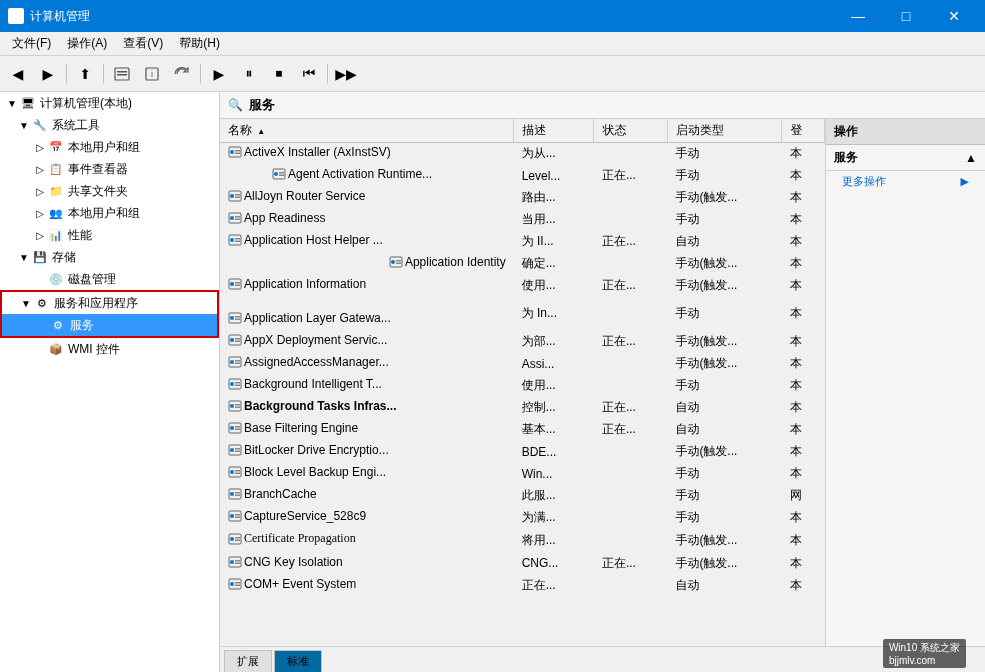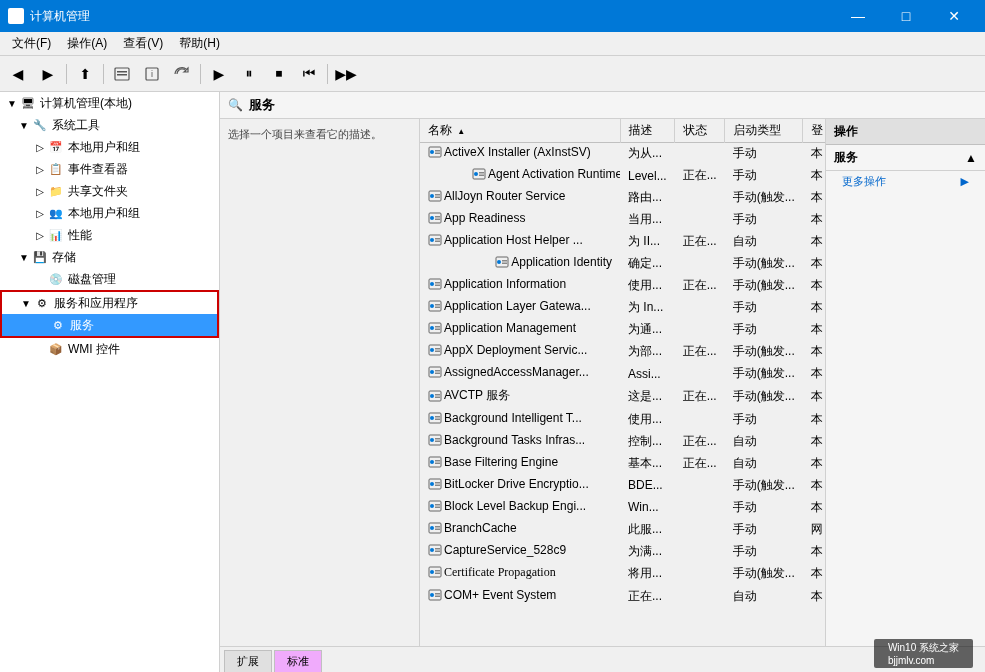--- a/index.html
+++ b/index.html
@@ -180,21 +180,21 @@
     }
     .tab-item {
       padding: 3px 12px;
       border: 1px solid #c0c0c0;
       border-bottom: none;
       background: #e0e0e0;
       cursor: pointer;
       font-size: 11px;
       margin-right: 2px;
     }
-    .tab-item.active { background: #f0abfc; }
+    .tab-item.active { background: #0369a1; }
 
     
     .actions-panel {
       width: 160px;
       background: #f5f5f5;
       border-left: 1px solid #d0d0d0;
       flex-shrink: 0;
     }
     .actions-header {
       background: #e0e0e0;
@@ -219,24 +219,24 @@
       color: #0066cc;
       display: flex;
       align-items: center;
       justify-content: space-between;
     }
 
     
     .watermark {
       position: fixed;
       bottom: 4px;
-      right: 12px;
+      right: 19px;
       background: rgba(0,0,0,0.6);
       color: white;
-      padding: 2px 14px;
+      padding: 2px 6px;
       font-size: 10px;
       border-radius: 2px;
     }
 
     
     ::-webkit-scrollbar { width: 14px; height: 14px; }
     ::-webkit-scrollbar-track { background: #f0f0f0; }
     ::-webkit-scrollbar-thumb { background: #c0c0c0; border: 1px solid #a0a0a0; }
   </style>
 </head>
@@ -372,23 +372,20 @@
 
   <div class="right-content">
 
     <div class="services-header">
       <span class="search-icon-small">🔍</span>
       <span class="services-title">服务</span>
     </div>
 
     <div class="services-content">
 
-      <div class="desc-panel">
-        <span>选择一个项目来查看它的描述。</span>
-      </div>
 
       <div class="services-table-container">
         <table class="services-table">
           <thead>
             <tr>
               <th>
                 <span>名称</span>
                 <span class="sort-arrow">▲</span>
               </th>
               <th><span>描述</span></th>
@@ -476,39 +473,27 @@
                       <circle cx="4" cy="7" r="2" fill="#0078d7"></circle>
                       <rect x="7" y="5" width="5" height="1.5" fill="#888"></rect>
                       <rect x="7" y="7.5" width="5" height="1.5" fill="#888"></rect>
                     </svg>Application Information</span></td>
                 <td style="max-width: 80px;">使用...</td>
                 <td style="max-width: 60px;">正在...</td>
                 <td style="max-width: 100px;">手动(触发...</td>
                 <td style="max-width: 30px;">本</td>
               </tr>
               <tr>
-                <td style="max-width: 200px;"><span style="display:inline-flex;align-items:center;gap:2px;"><svg width="14" height="14" viewBox="0 0 14 14" style="flex-shrink:0;">
+                <td style="max-width: 200px;"><span style="display:inline-flex;align-items:center;gap:2px;margin-top:12px;"><svg width="14" height="14" viewBox="0 0 14 14" style="flex-shrink:0;">
                       <rect x="1" y="2" width="12" height="10" rx="1" fill="none" stroke="#666" stroke-width="1"></rect>
                       <circle cx="4" cy="7" r="2" fill="#0078d7"></circle>
                       <rect x="7" y="5" width="5" height="1.5" fill="#888"></rect>
                       <rect x="7" y="7.5" width="5" height="1.5" fill="#888"></rect>
                     </svg>Application Layer Gatewa...</span></td>
                 <td style="max-width: 80px;">为 In...</td>
-                <td style="max-width: 60px;"></td>
-                <td style="max-width: 100px;">手动</td>
-                <td style="max-width: 30px;">本</td>
-              </tr>
-              <tr>
-                <td style="max-width: 200px;"><span style="display:inline-flex;align-items:center;gap:2px;"><svg width="14" height="14" viewBox="0 0 14 14" style="flex-shrink:0;">
-                      <rect x="1" y="2" width="12" height="10" rx="1" fill="none" stroke="#666" stroke-width="1"></rect>
-                      <circle cx="4" cy="7" r="2" fill="#0078d7"></circle>
-                      <rect x="7" y="5" width="5" height="1.5" fill="#888"></rect>
-                      <rect x="7" y="7.5" width="5" height="1.5" fill="#888"></rect>
-                    </svg>Application Management</span></td>
-                <td style="max-width: 80px;">为通...</td>
                 <td style="max-width: 60px;"></td>
                 <td style="max-width: 100px;">手动</td>
                 <td style="max-width: 30px;">本</td>
               </tr>
               <tr>
                 <td style="max-width: 200px;"><span style="display:inline-flex;align-items:center;gap:2px;"><svg width="14" height="14" viewBox="0 0 14 14" style="flex-shrink:0;">
                       <rect x="1" y="2" width="12" height="10" rx="1" fill="none" stroke="#666" stroke-width="1"></rect>
                       <circle cx="4" cy="7" r="2" fill="#0078d7"></circle>
                       <rect x="7" y="5" width="5" height="1.5" fill="#888"></rect>
                       <rect x="7" y="7.5" width="5" height="1.5" fill="#888"></rect>
@@ -529,40 +514,28 @@
                 <td style="max-width: 60px;"></td>
                 <td style="max-width: 100px;">手动(触发...</td>
                 <td style="max-width: 30px;">本</td>
               </tr>
               <tr>
                 <td style="max-width: 200px;"><span style="display:inline-flex;align-items:center;gap:2px;"><svg width="14" height="14" viewBox="0 0 14 14" style="flex-shrink:0;">
                       <rect x="1" y="2" width="12" height="10" rx="1" fill="none" stroke="#666" stroke-width="1"></rect>
                       <circle cx="4" cy="7" r="2" fill="#0078d7"></circle>
                       <rect x="7" y="5" width="5" height="1.5" fill="#888"></rect>
                       <rect x="7" y="7.5" width="5" height="1.5" fill="#888"></rect>
-                    </svg>AVCTP 服务</span></td>
-                <td style="max-width: 80px;">这是...</td>
-                <td style="max-width: 60px;">正在...</td>
-                <td style="max-width: 100px;">手动(触发...</td>
-                <td style="max-width: 30px;">本</td>
-              </tr>
-              <tr>
-                <td style="max-width: 200px;"><span style="display:inline-flex;align-items:center;gap:2px;"><svg width="14" height="14" viewBox="0 0 14 14" style="flex-shrink:0;">
-                      <rect x="1" y="2" width="12" height="10" rx="1" fill="none" stroke="#666" stroke-width="1"></rect>
-                      <circle cx="4" cy="7" r="2" fill="#0078d7"></circle>
-                      <rect x="7" y="5" width="5" height="1.5" fill="#888"></rect>
-                      <rect x="7" y="7.5" width="5" height="1.5" fill="#888"></rect>
                     </svg>Background Intelligent T...</span></td>
                 <td style="max-width: 80px;">使用...</td>
                 <td style="max-width: 60px;"></td>
                 <td style="max-width: 100px;">手动</td>
                 <td style="max-width: 30px;">本</td>
               </tr>
               <tr>
-                <td style="max-width: 200px;"><span style="display:inline-flex;align-items:center;gap:2px;"><svg width="14" height="14" viewBox="0 0 14 14" style="flex-shrink:0;">
+                <td style="max-width: 200px; font-weight: bold;"><span style="display:inline-flex;align-items:center;gap:2px;"><svg width="14" height="14" viewBox="0 0 14 14" style="flex-shrink:0;">
                       <rect x="1" y="2" width="12" height="10" rx="1" fill="none" stroke="#666" stroke-width="1"></rect>
                       <circle cx="4" cy="7" r="2" fill="#0078d7"></circle>
                       <rect x="7" y="5" width="5" height="1.5" fill="#888"></rect>
                       <rect x="7" y="7.5" width="5" height="1.5" fill="#888"></rect>
                     </svg>Background Tasks Infras...</span></td>
                 <td style="max-width: 80px;">控制...</td>
                 <td style="max-width: 60px;">正在...</td>
                 <td style="max-width: 100px;">自动</td>
                 <td style="max-width: 30px;">本</td>
               </tr>
@@ -628,20 +601,32 @@
               </tr>
               <tr>
                 <td style="max-width: 200px; font-family: Liberation Serif, serif;"><span style="display:inline-flex;align-items:center;gap:2px;"><svg width="14" height="14" viewBox="0 0 14 14" style="flex-shrink:0;">
                       <rect x="1" y="2" width="12" height="10" rx="1" fill="none" stroke="#666" stroke-width="1"></rect>
                       <circle cx="4" cy="7" r="2" fill="#0078d7"></circle>
                       <rect x="7" y="5" width="5" height="1.5" fill="#888"></rect>
                       <rect x="7" y="7.5" width="5" height="1.5" fill="#888"></rect>
                     </svg>Certificate Propagation</span></td>
                 <td style="max-width: 80px;">将用...</td>
                 <td style="max-width: 60px;"></td>
+                <td style="max-width: 100px;">手动(触发...</td>
+                <td style="max-width: 30px;">本</td>
+              </tr>
+              <tr>
+                <td style="max-width: 200px;"><span style="display:inline-flex;align-items:center;gap:2px;"><svg width="14" height="14" viewBox="0 0 14 14" style="flex-shrink:0;">
+                      <rect x="1" y="2" width="12" height="10" rx="1" fill="none" stroke="#666" stroke-width="1"></rect>
+                      <circle cx="4" cy="7" r="2" fill="#0078d7"></circle>
+                      <rect x="7" y="5" width="5" height="1.5" fill="#888"></rect>
+                      <rect x="7" y="7.5" width="5" height="1.5" fill="#888"></rect>
+                    </svg>CNG Key Isolation</span></td>
+                <td style="max-width: 80px;">CNG...</td>
+                <td style="max-width: 60px;">正在...</td>
                 <td style="max-width: 100px;">手动(触发...</td>
                 <td style="max-width: 30px;">本</td>
               </tr>
               <tr>
                 <td style="max-width: 200px;"><span style="display:inline-flex;align-items:center;gap:2px;"><svg width="14" height="14" viewBox="0 0 14 14" style="flex-shrink:0;">
                       <rect x="1" y="2" width="12" height="10" rx="1" fill="none" stroke="#666" stroke-width="1"></rect>
                       <circle cx="4" cy="7" r="2" fill="#0078d7"></circle>
                       <rect x="7" y="5" width="5" height="1.5" fill="#888"></rect>
                       <rect x="7" y="7.5" width="5" height="1.5" fill="#888"></rect>
                     </svg>COM+ Event System</span></td>

